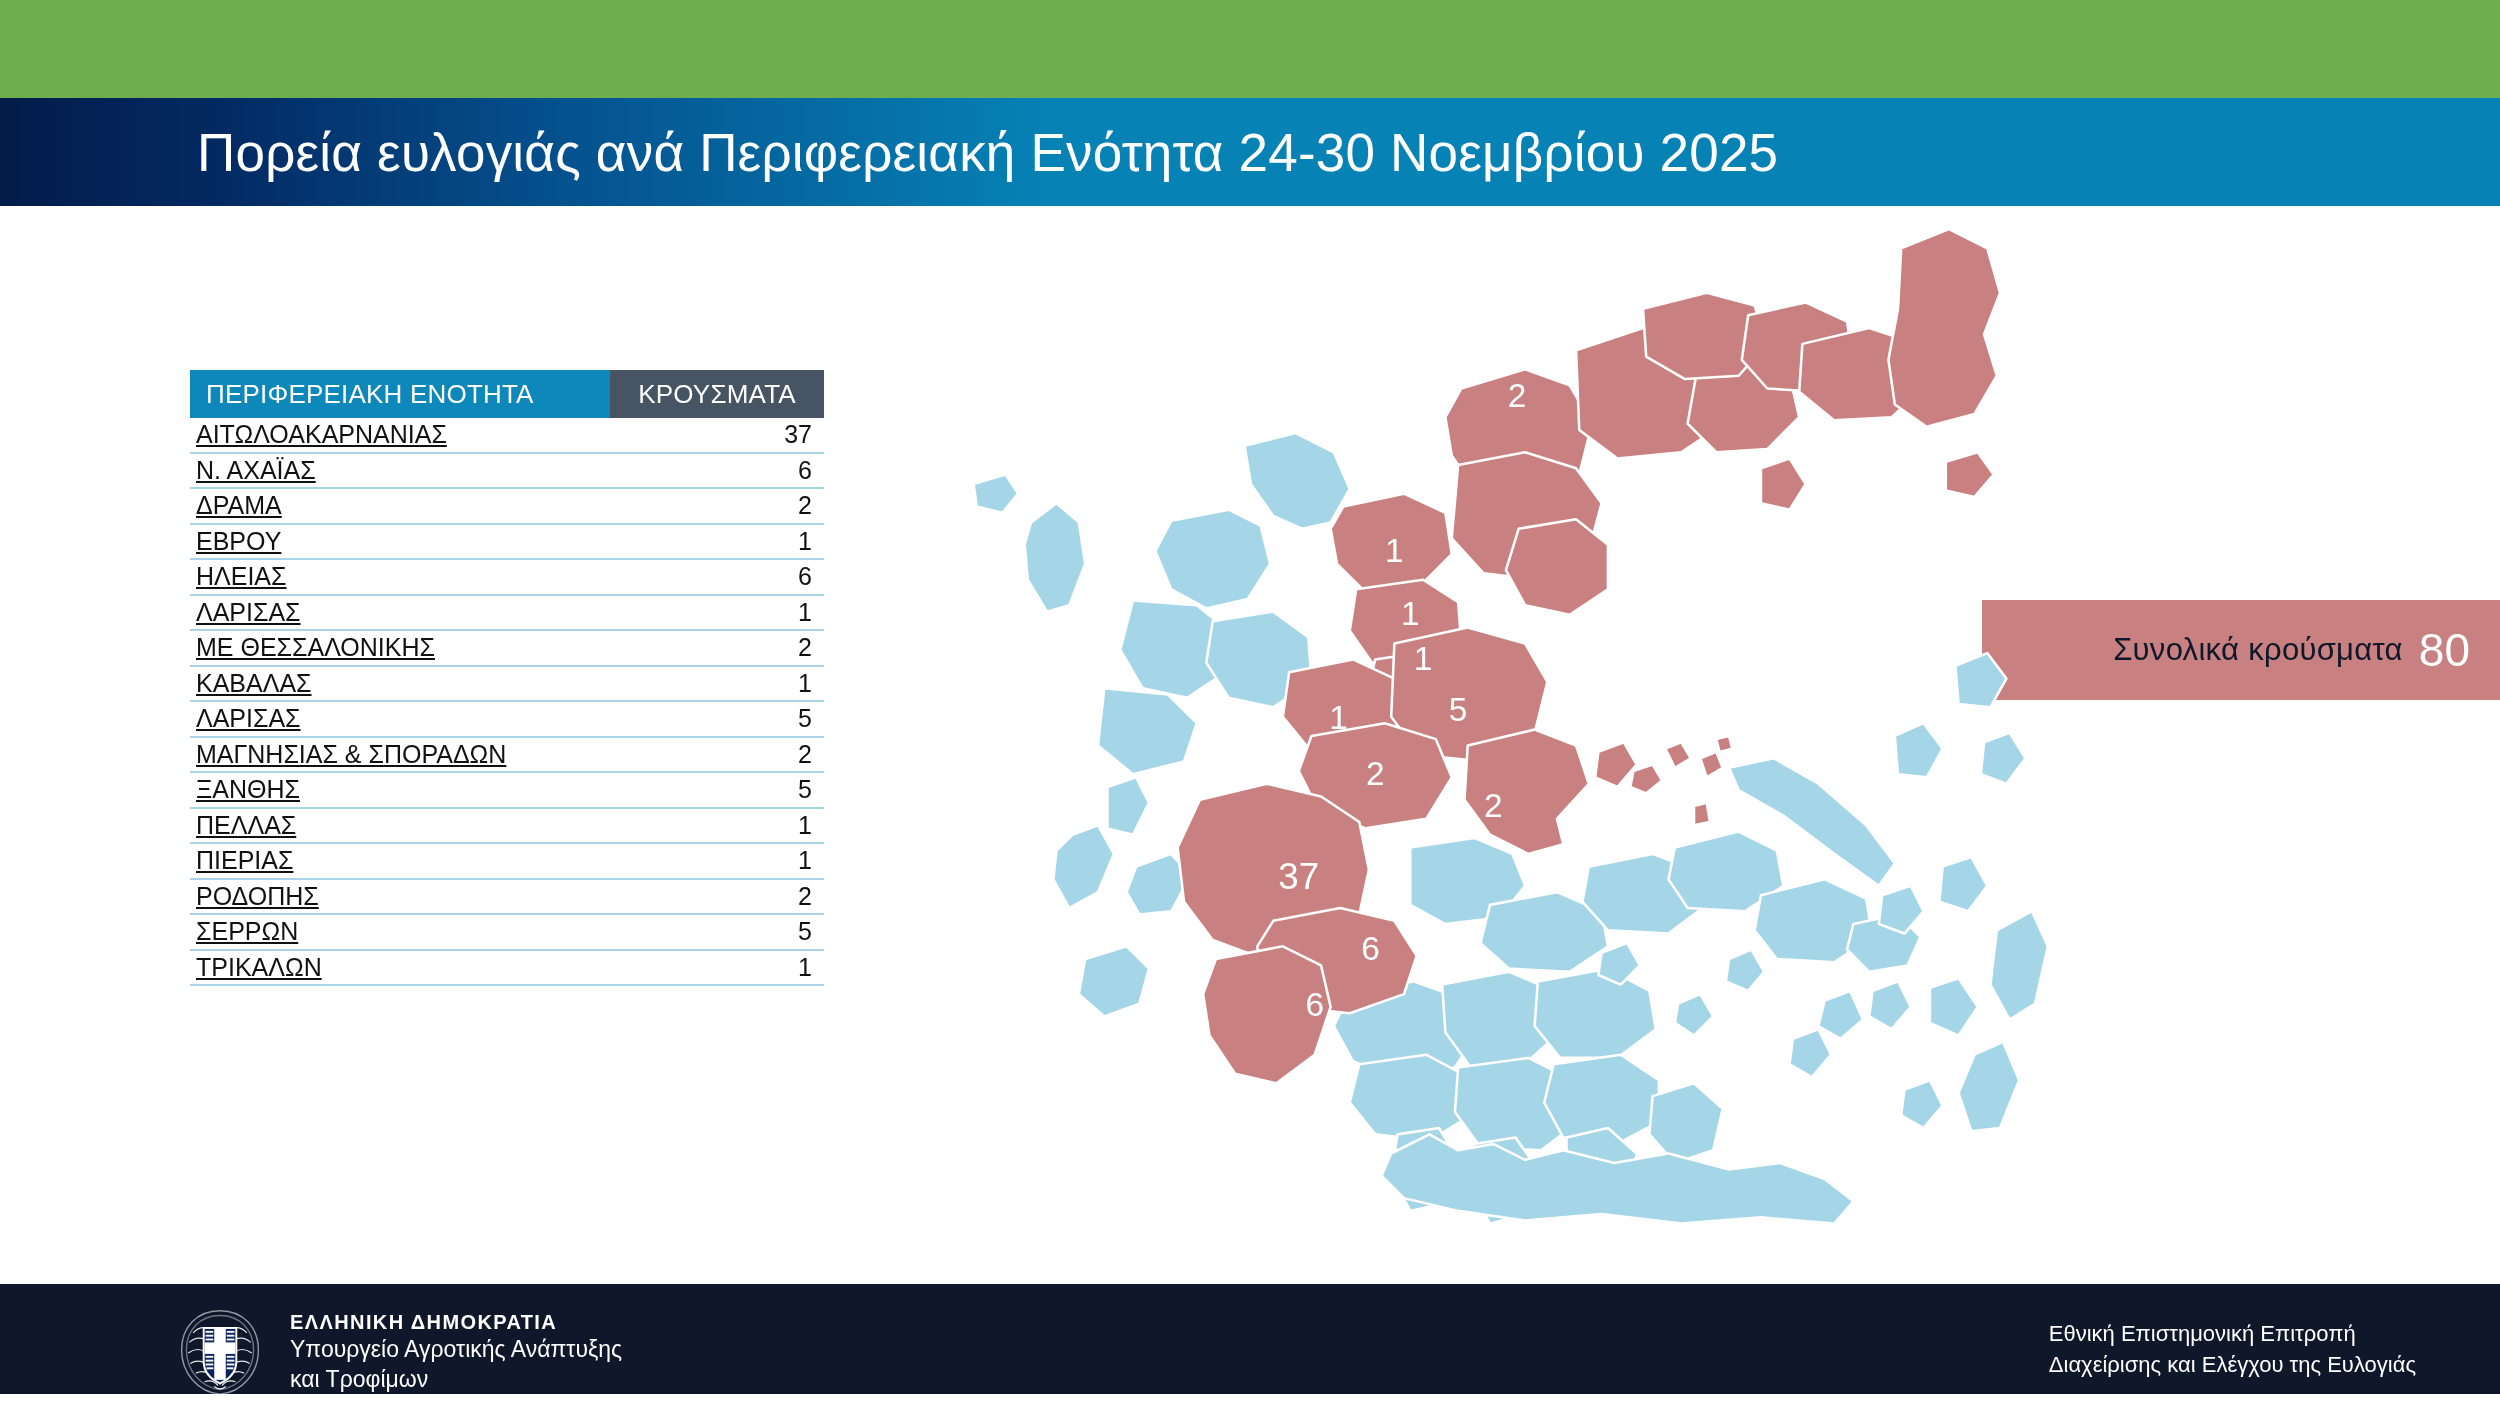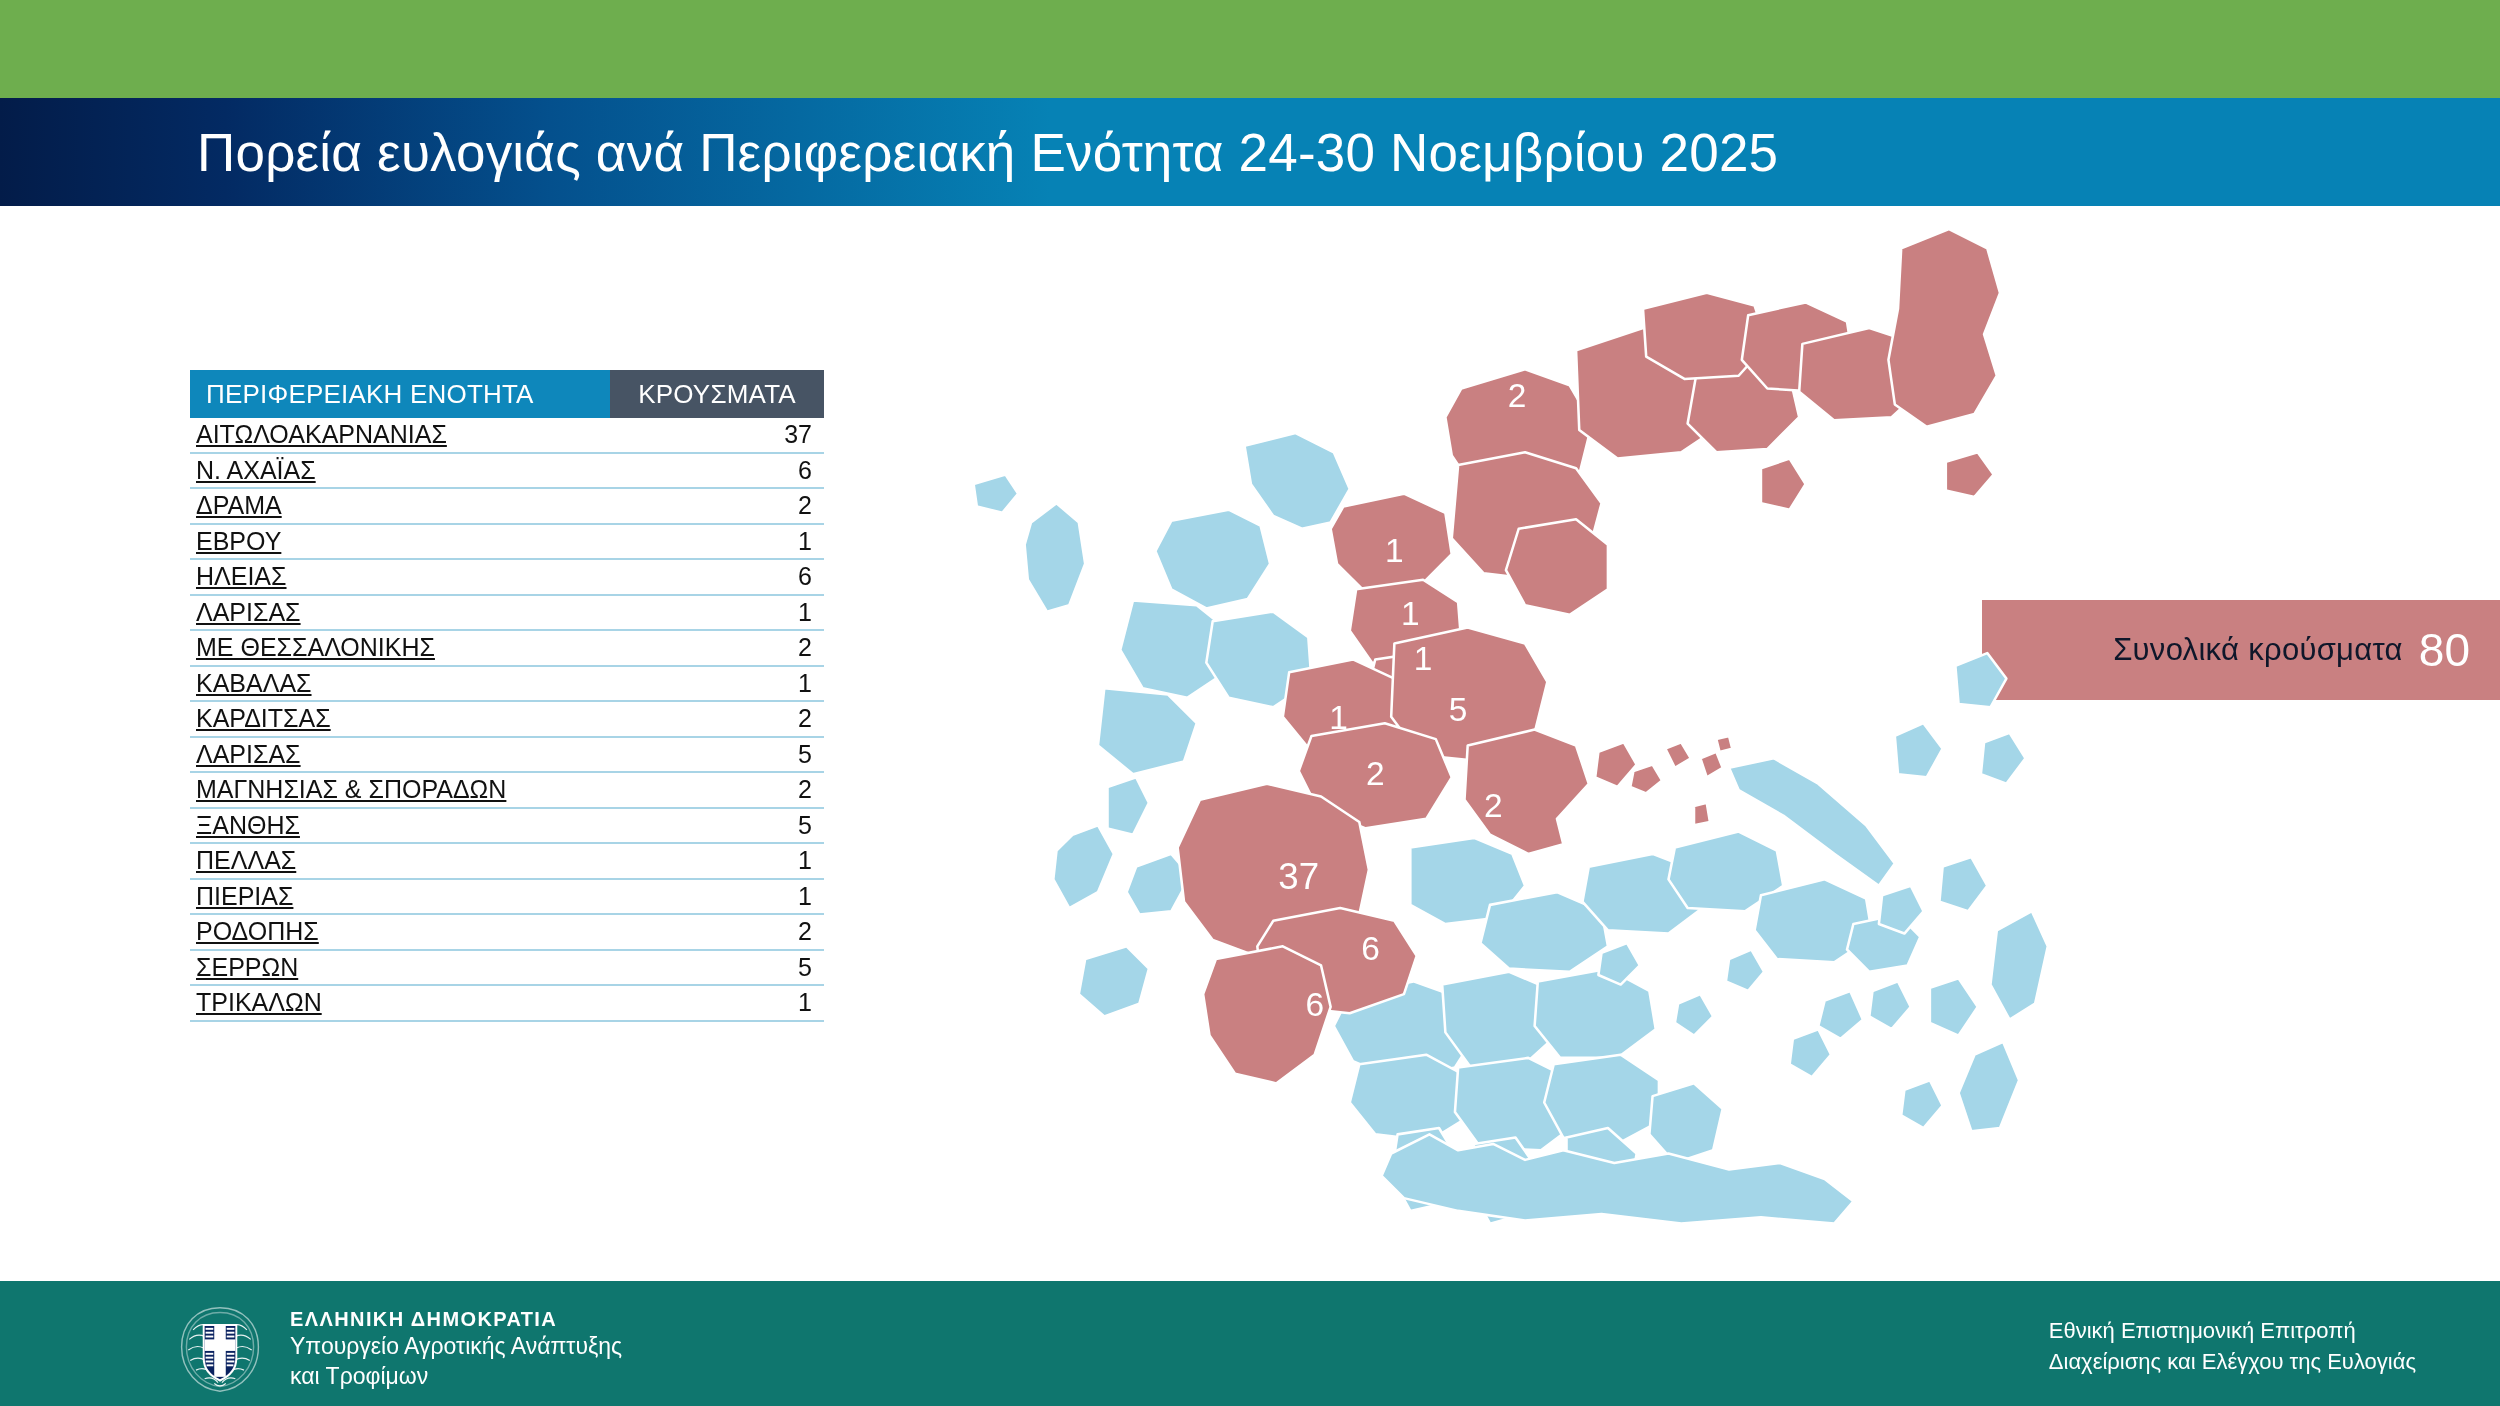--- a/index.html
+++ b/index.html
@@ -88,22 +88,22 @@
   }
   .map-area svg{display:block;width:100%;height:100%;}
   .mlabel{
     fill:#ffffff;font-family:"Liberation Sans","DejaVu Sans",sans-serif;
     font-size:21px;text-anchor:middle;dominant-baseline:middle;
   }
   .mlabel.big{font-size:23px;}
 
   
   .footer{
-    position:absolute;left:0;bottom:0;width:2500px;height:125px;
-    background:#0f766e;
+    position:absolute;left:0;bottom:12px;width:2500px;height:110px;
+    background:#0f172a;
   }
   .footer-left{
     position:absolute;left:172px;top:20px;display:flex;align-items:center;gap:22px;
   }
   .emblem{width:96px;height:96px;}
   .ministry{color:#ffffff;line-height:1.28;}
   .ministry .l1{font-size:20px;font-weight:700;letter-spacing:1.4px;}
   .ministry .l2,.ministry .l3{font-size:23px;font-weight:400;}
   .footer-right{
     position:absolute;right:84px;top:34px;text-align:left;color:#ffffff;
@@ -154,24 +154,20 @@
             <td class="c-name">ΛΑΡΙΣΑΣ</td>
             <td class="c-val">1</td>
           </tr>
           <tr>
             <td class="c-name">ΜΕ ΘΕΣΣΑΛΟΝΙΚΗΣ</td>
             <td class="c-val">2</td>
           </tr>
           <tr>
             <td class="c-name">ΚΑΒΑΛΑΣ</td>
             <td class="c-val">1</td>
-          </tr>
-          <tr>
-            <td class="c-name">ΚΑΡΔΙΤΣΑΣ</td>
-            <td class="c-val">2</td>
           </tr>
           <tr>
             <td class="c-name">ΛΑΡΙΣΑΣ</td>
             <td class="c-val">5</td>
           </tr>
           <tr>
             <td class="c-name">ΜΑΓΝΗΣΙΑΣ &amp; ΣΠΟΡΑΔΩΝ</td>
             <td class="c-val">2</td>
           </tr>
           <tr>

